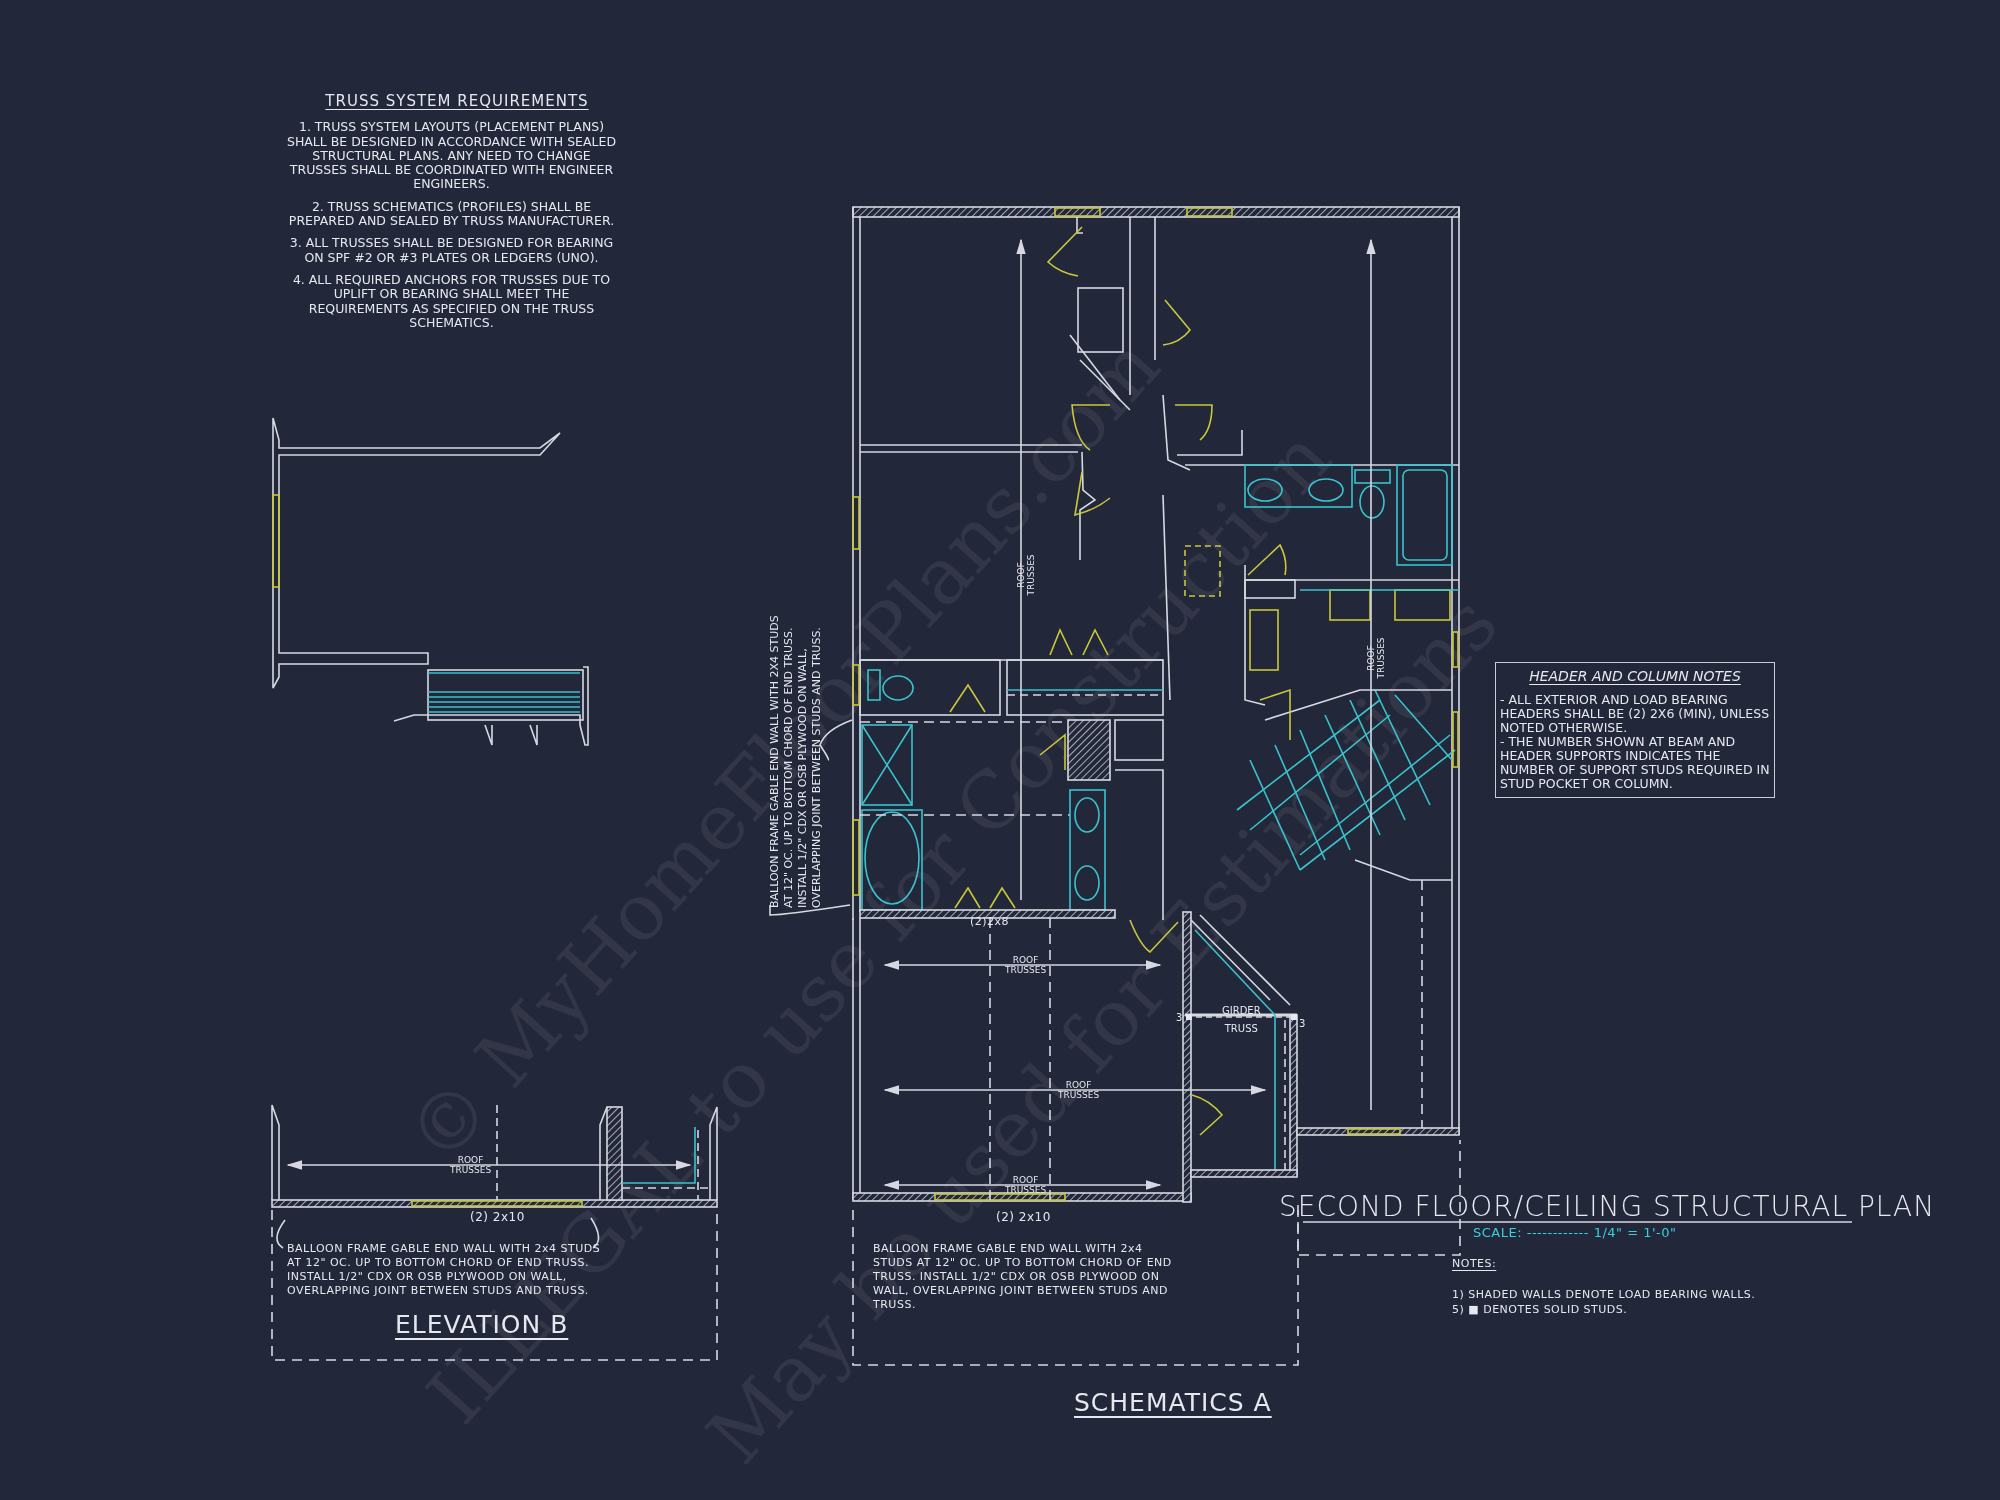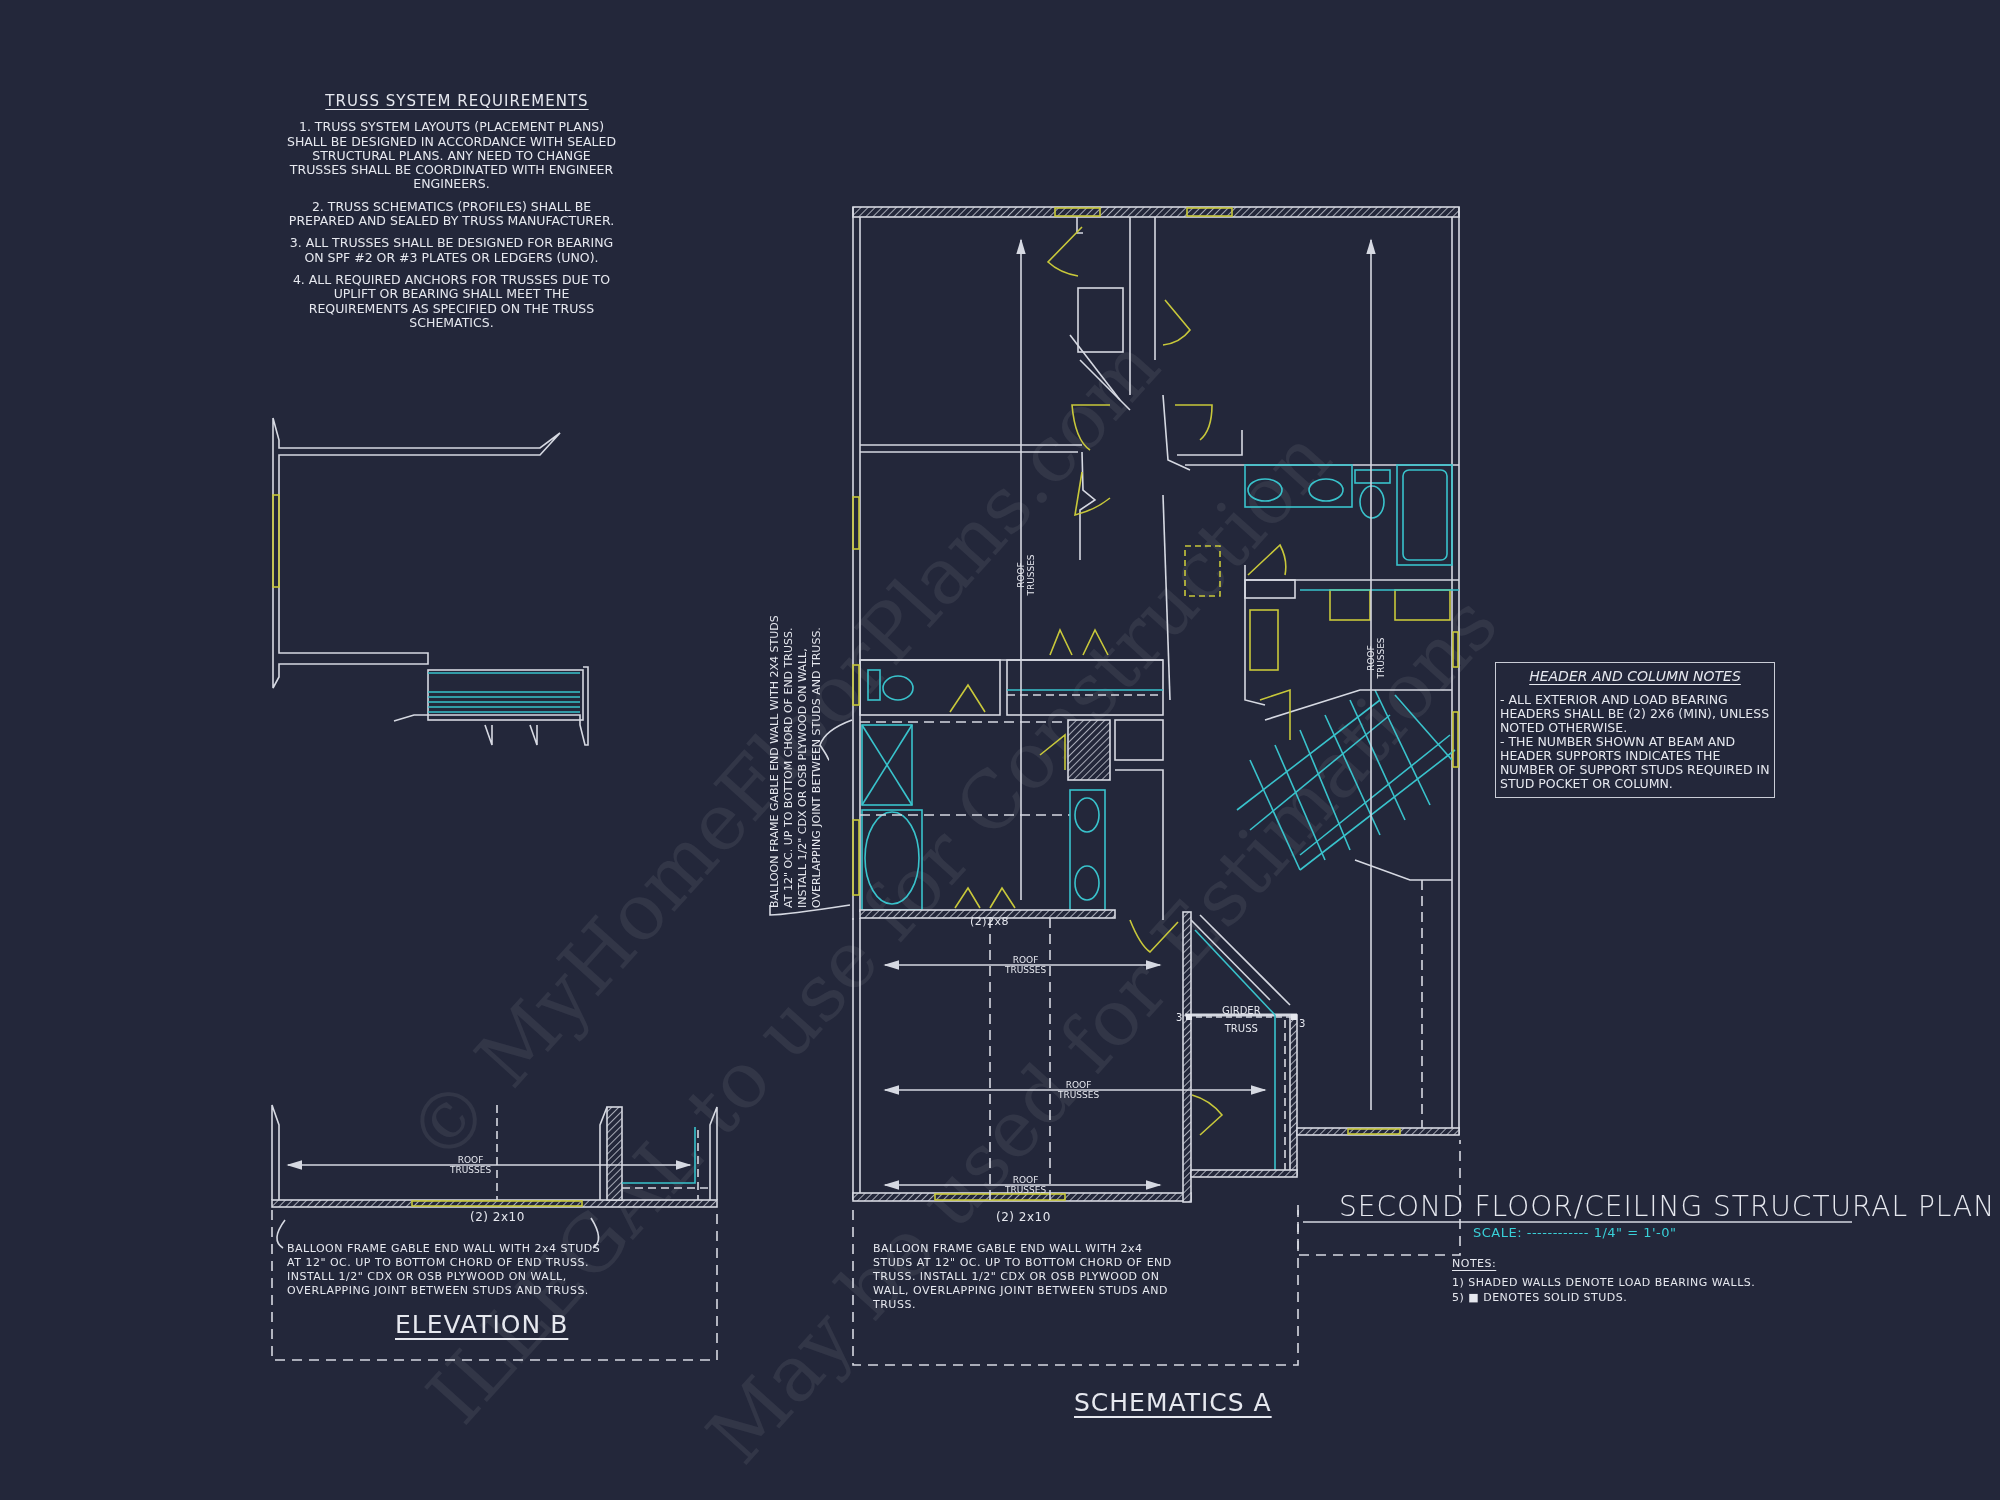--- a/index.html
+++ b/index.html
@@ -221,29 +221,29 @@
     <p>3. ALL TRUSSES SHALL BE DESIGNED FOR BEARING ON SPF #2 OR #3 PLATES OR LEDGERS (UNO).</p>
     <p>4. ALL REQUIRED ANCHORS FOR TRUSSES DUE TO UPLIFT OR BEARING SHALL MEET THE REQUIREMENTS AS SPECIFIED ON THE TRUSS SCHEMATICS.</p>
   </div>
 
   <div class="box-notes" style="left:1495px;top:662px;width:270px;">
     <div class="h-underline" style="font-size:14px;text-align:center;margin-bottom:10px;font-style:italic;">HEADER AND COLUMN NOTES</div>
     <div style="white-space:normal;">- ALL EXTERIOR AND LOAD BEARING HEADERS SHALL BE (2) 2x6 (MIN), UNLESS NOTED OTHERWISE.</div>
     <div style="white-space:normal;">- THE NUMBER SHOWN AT BEAM AND HEADER SUPPORTS INDICATES THE NUMBER OF SUPPORT STUDS REQUIRED IN STUD POCKET OR COLUMN.</div>
   </div>
 
-  <div class="txt title-main" style="left:1339px;top:1190px;">SECOND FLOOR/CEILING STRUCTURAL PLAN</div>
+  <div class="txt title-main" style="left:1279px;top:1190px;">SECOND FLOOR/CEILING STRUCTURAL PLAN</div>
   <div class="txt scale" style="left:1473px;top:1225px;">
     <span>SCALE:</span>
     <span> ------------ </span>
     <span>1/4" = 1'-0"</span>
   </div>
   <div class="txt" style="left:1452px;top:1256px;font-size:11px;line-height:15px;">
     <div class="h-underline">NOTES:</div>
-    <div style="margin-top:4px;">1) SHADED WALLS DENOTE LOAD BEARING WALLS.</div>
+    <div style="margin-top:16px;">1) SHADED WALLS DENOTE LOAD BEARING WALLS.</div>
     <div>5) ■ DENOTES SOLID STUDS.</div>
   </div>
 
   <div class="small-label" style="left:1005px;top:565px;transform:rotate(-90deg);">
     <div>ROOF</div>
     <div>TRUSSES</div>
   </div>
   <div class="small-label" style="left:1355px;top:648px;transform:rotate(-90deg);">
     <div>ROOF</div>
     <div>TRUSSES</div>

